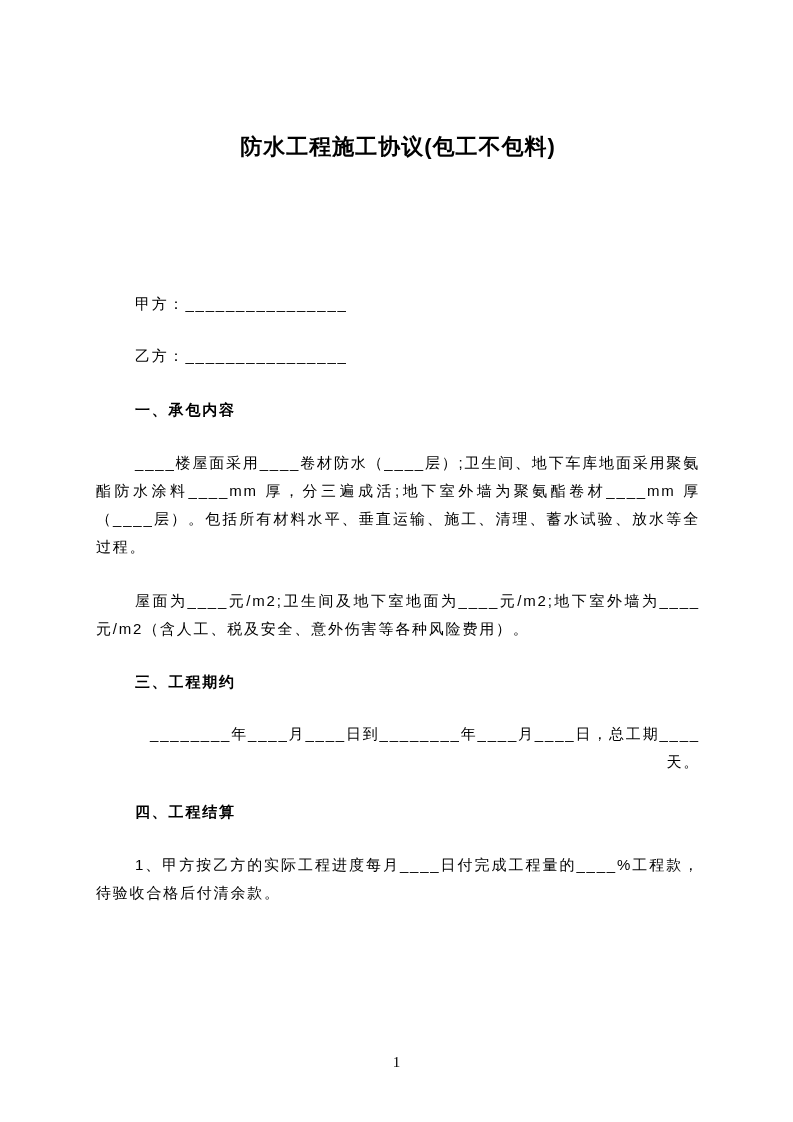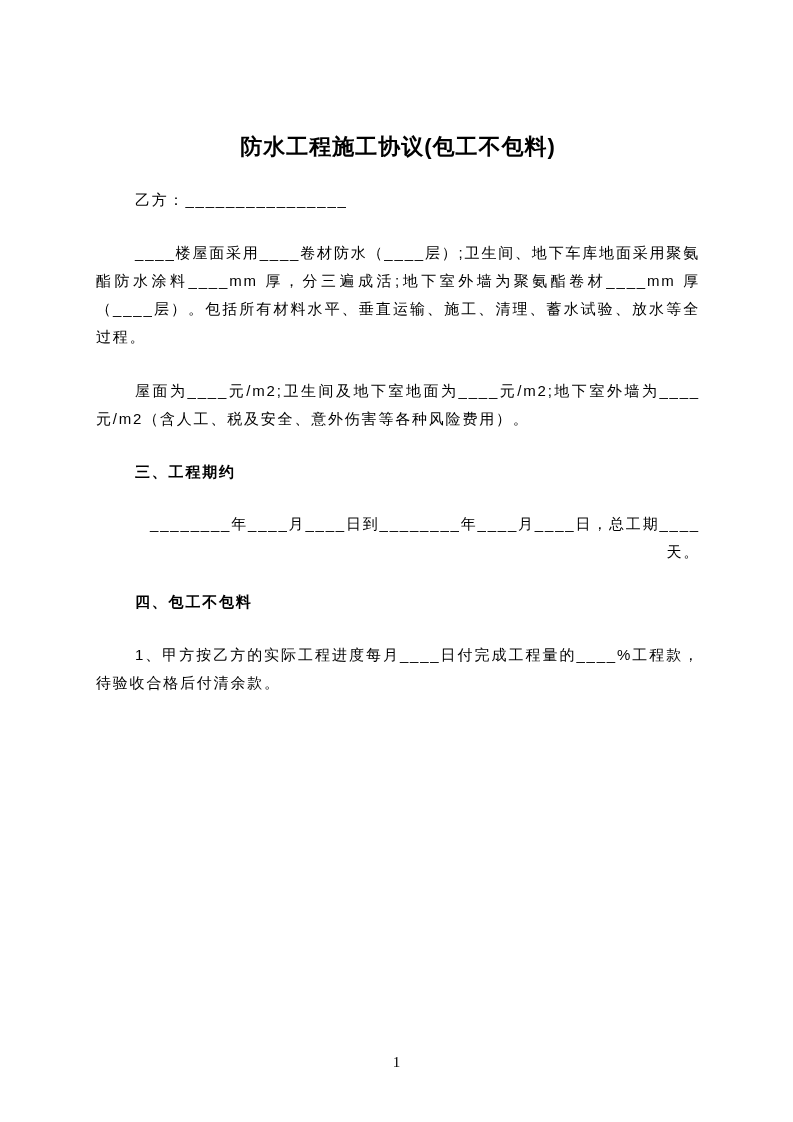--- a/index.html
+++ b/index.html
@@ -63,37 +63,39 @@
     letter-spacing: 0;
   }
 </style>
 </head>
 <body>
 
 <div class="page">
 
   <h1 class="title">防水工程施工协议(包工不包料)</h1>
 
+  <p class="line party-line party-a">甲方：________________</p>
 
   <p class="line party-line party-b">乙方：________________</p>
 
 
   <section>
+    <h2 class="heading heading-1">一、承包内容</h2>
     <p class="para para-1">____楼屋面采用____卷材防水（____层）;卫生间、地下车库地面采用聚氨酯防水涂料____mm 厚，分三遍成活;地下室外墙为聚氨酯卷材____mm 厚（____层）。包括所有材料水平、垂直运输、施工、清理、蓄水试验、放水等全过程。</p>
   </section>
 
   <section>
     <p class="para para-2">屋面为____元/m2;卫生间及地下室地面为____元/m2;地下室外墙为____元/m2（含人工、税及安全、意外伤害等各种风险费用）。</p>
   </section>
 
   <section>
     <h2 class="heading heading-3">三、工程期约</h2>
     <p class="para para-3">________年____月____日到________年____月____日，总工期____天。</p>
   </section>
 
   <section>
-    <h2 class="heading heading-4">四、包工不包料</h2>
+    <h2 class="heading heading-4">四、工程结算</h2>
     <p class="para para-4">1、甲方按乙方的实际工程进度每月____日付完成工程量的____%工程款，待验收合格后付清余款。</p>
   </section>
 
   <div class="page-number">1</div>
 
 </div>
 
 </body></html>

